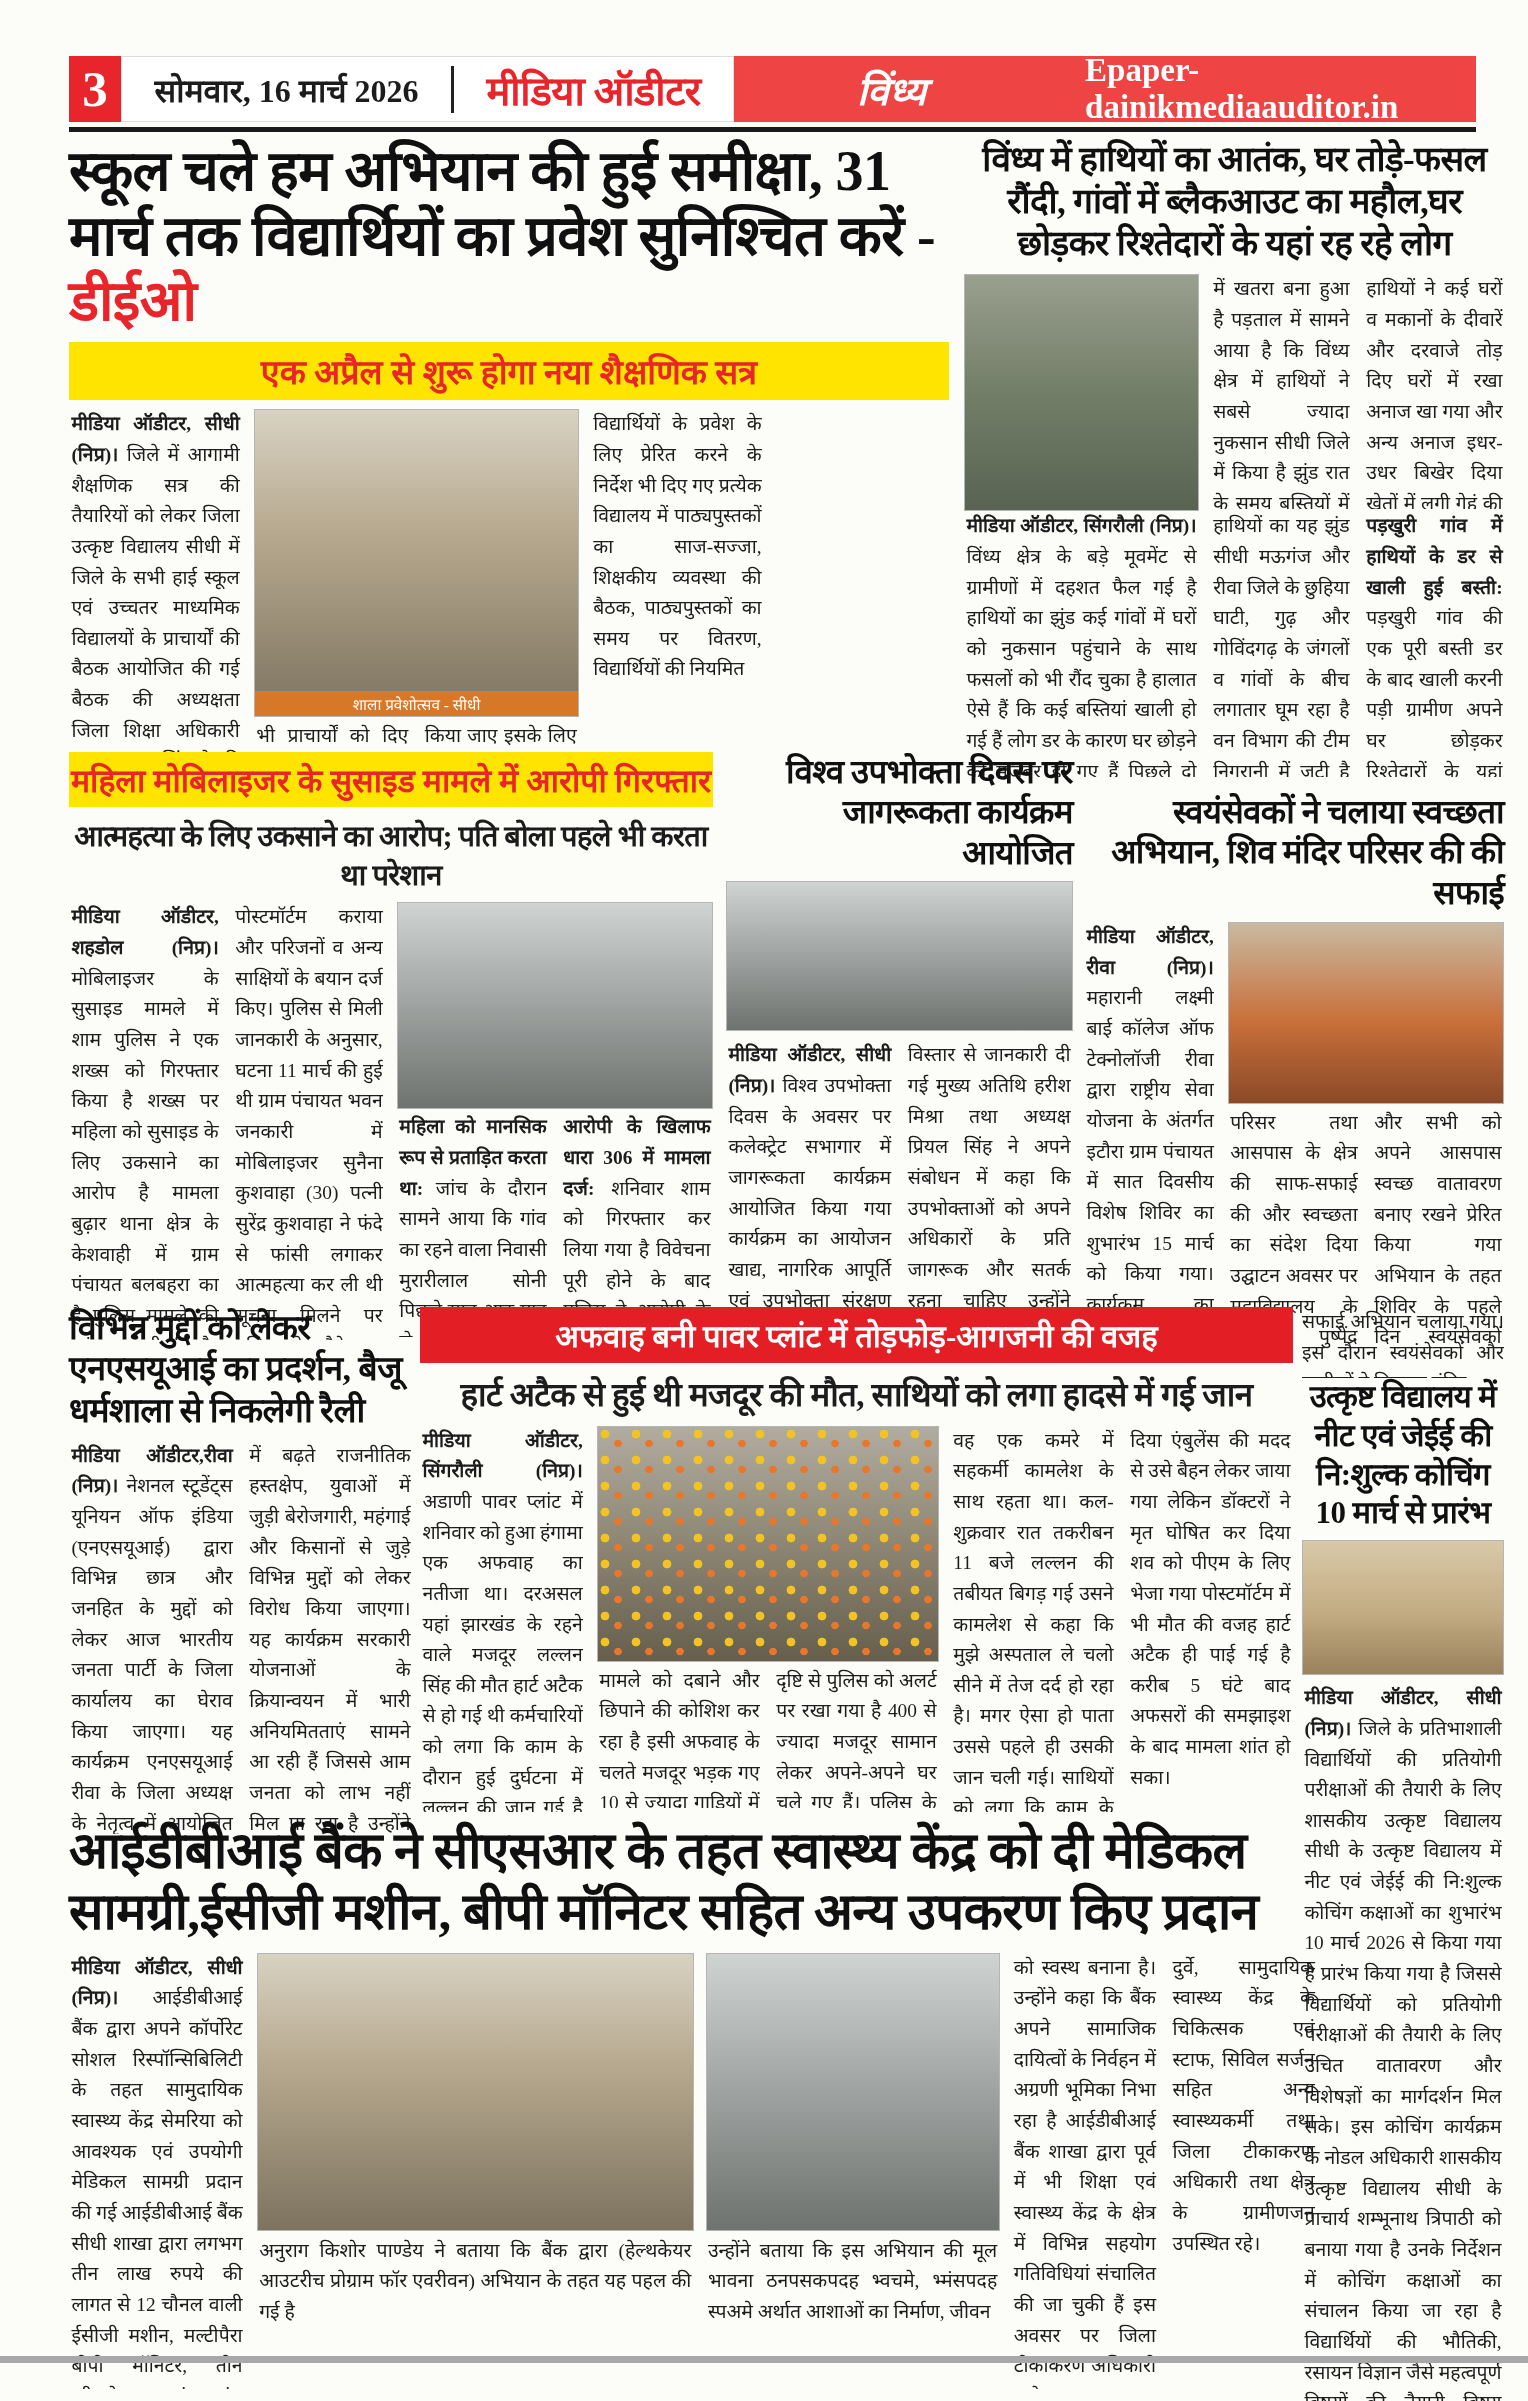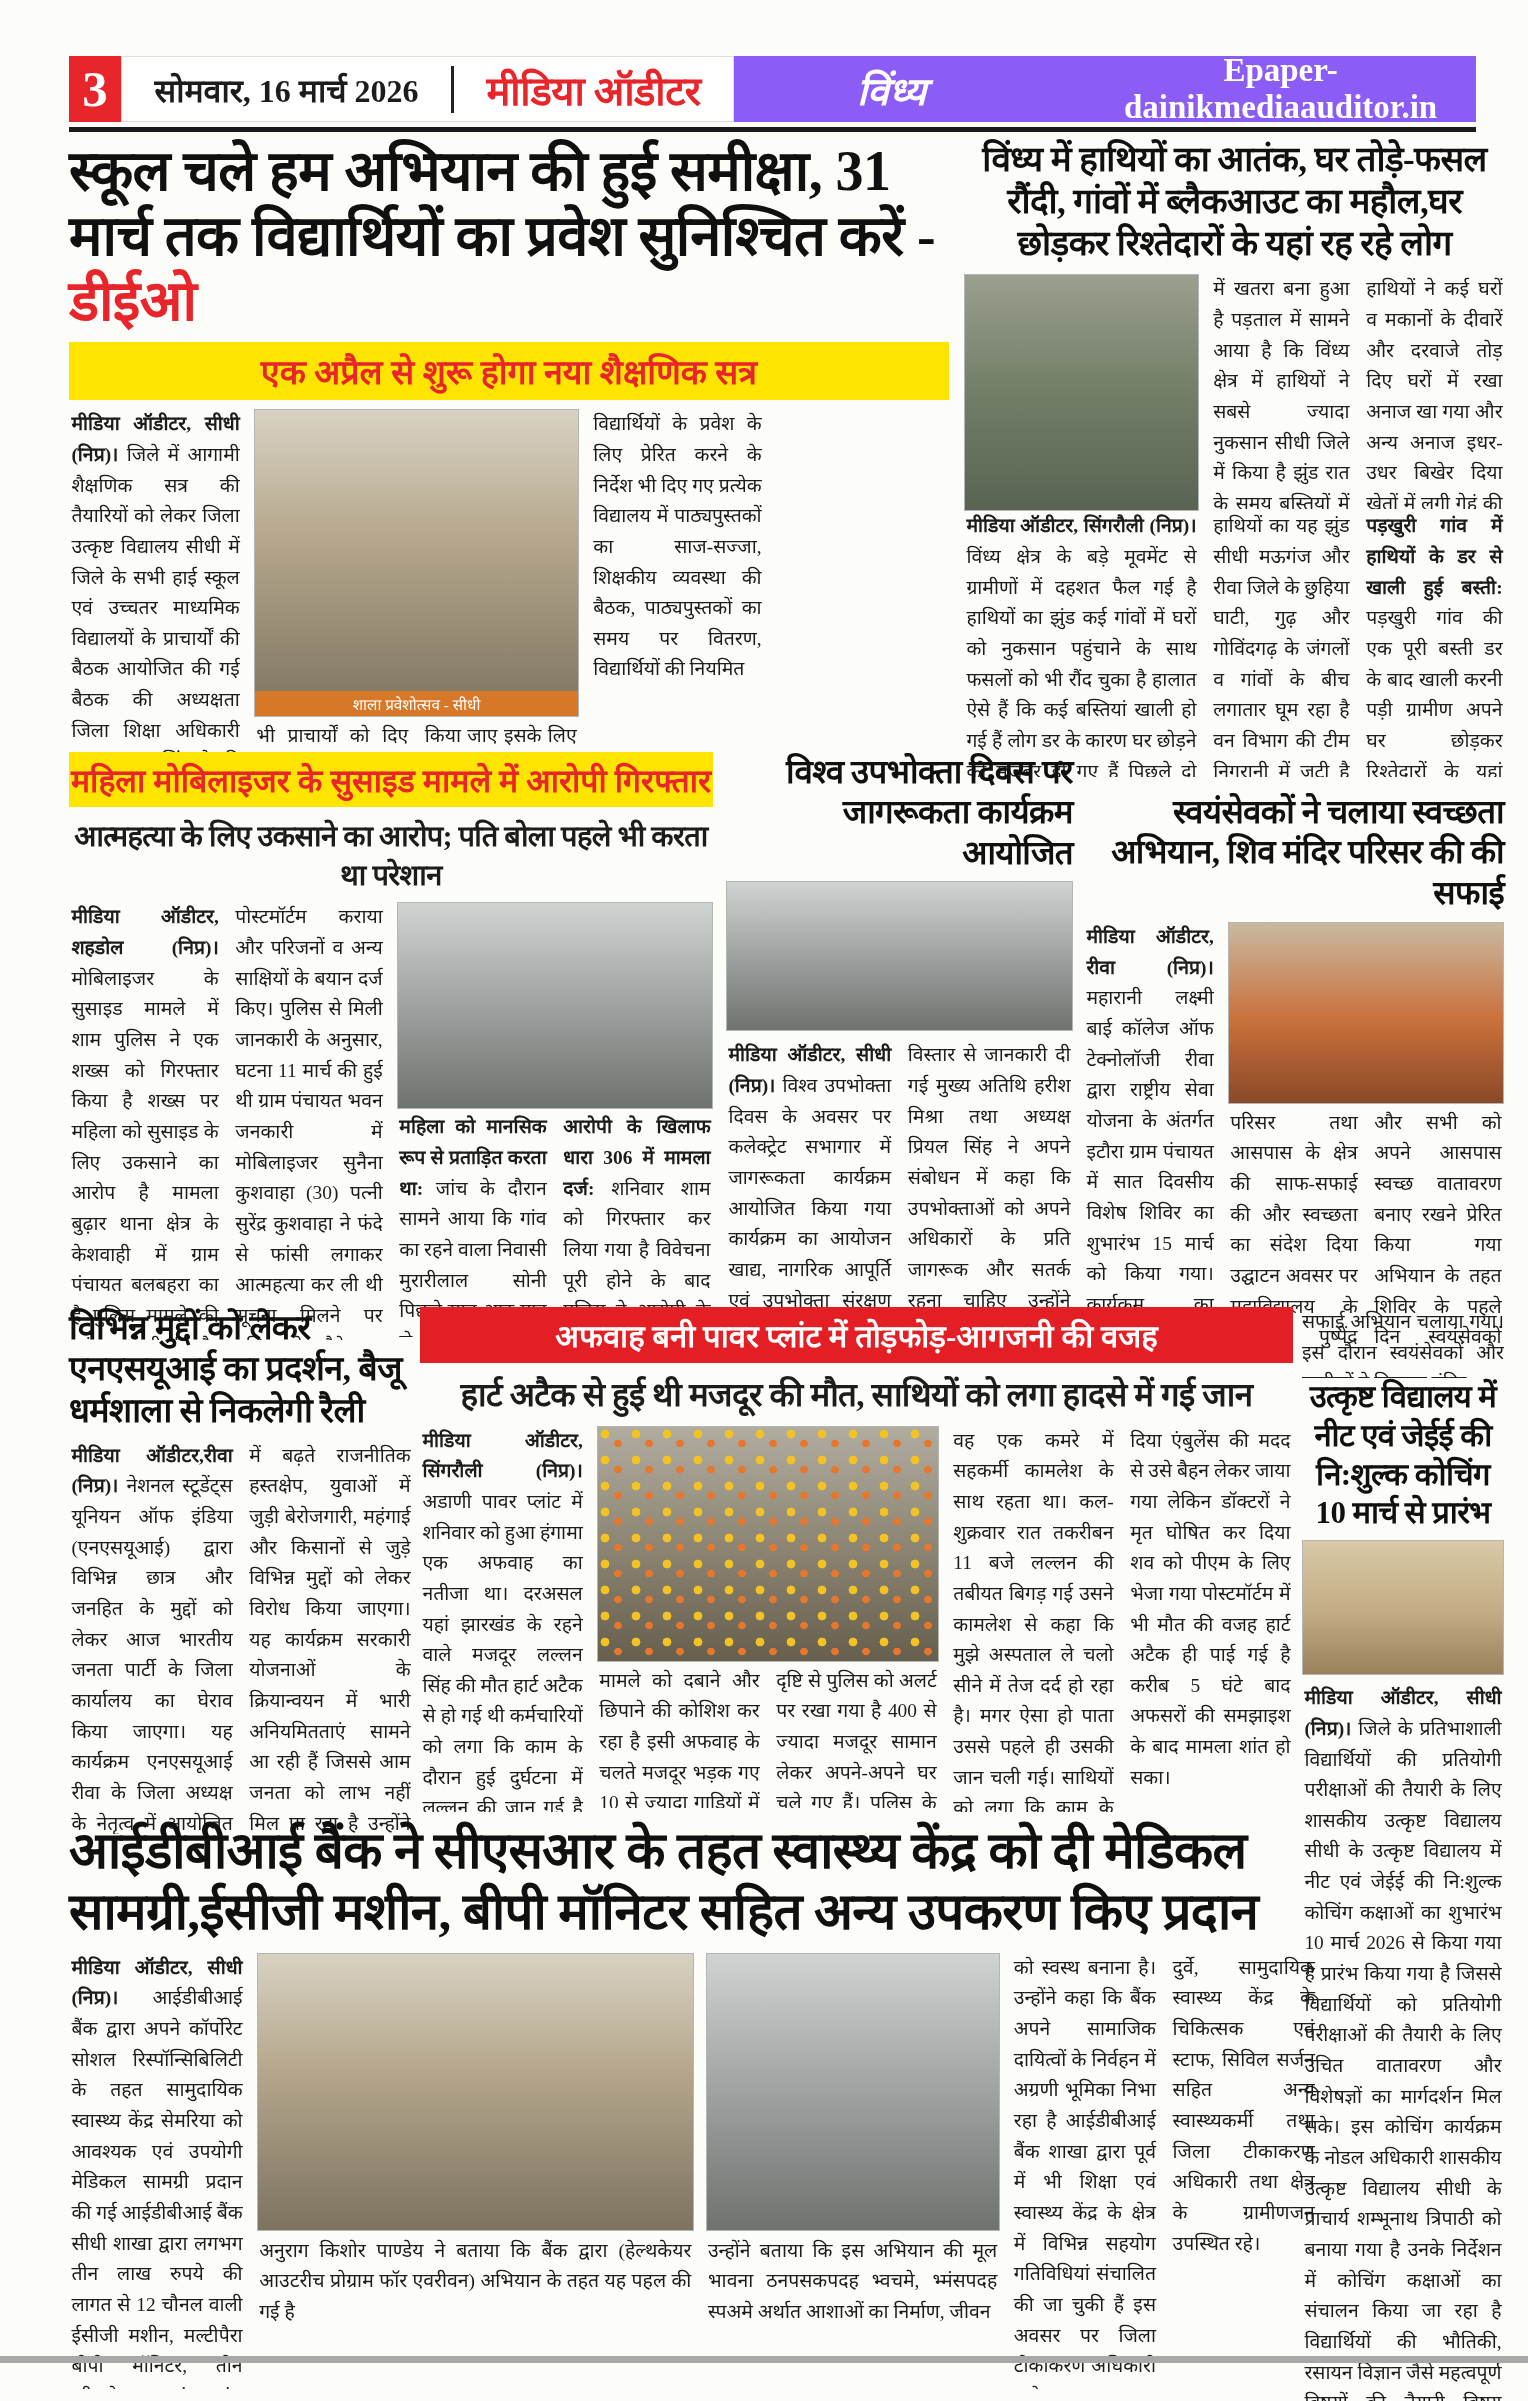--- a/index.html
+++ b/index.html
@@ -6,21 +6,21 @@
   .page{position:relative;width:1528px;height:2401px;margin:0 auto;background:#fcfcf9;
         font-family:"Liberation Serif",serif;color:#1c1c1c;overflow:hidden;}
   .region{position:absolute;}
   .hdr{left:69px;top:56px;width:1407px;height:66px;display:flex;align-items:stretch;}
   .hdr-page{width:52px;background:#e8252b;color:#fff;font-weight:bold;font-size:51px;
             display:flex;align-items:center;justify-content:center;}
   .hdr-mid{flex:0 0 611px;background:#fff;display:flex;align-items:center;justify-content:space-evenly;border:0.6px solid #ddd;}
   .hdr-date{font-weight:bold;font-size:32px;}
   .hdr-div{width:2.9px;height:47px;background:#222;}
   .hdr-mast{color:#e8252b;font-weight:bold;font-size:40px;letter-spacing:-0.6px;}
-  .hdr-right{flex:1;background:#8b5cf6;color:#fff;display:flex;align-items:center;text-align:center;}
+  .hdr-right{flex:1;background:#ef4444;color:#fff;display:flex;align-items:center;}
   .hdr-ed{font-weight:bold;font-size:39px;margin-left:123px;font-style:italic;}
   .hdr-url{font-weight:bold;font-size:33px;margin-left:159px;}
   .blackrule{left:69px;top:127px;width:1407px;height:5.3px;background:#1a1a1a;position:absolute;}
   .footrule{left:0;top:2356px;width:1528px;height:7px;background:#a8a8a8;position:absolute;}
 
   h1,h2{margin:0;font-weight:bold;color:#101010;letter-spacing:-0.6px;}
   .hl-a{font-size:56px;line-height:1.16;}
   .hl-a .red{color:#e8252b;}
   .kicker{margin-top:8.2px;background:#ffe400;color:#e8252b;font-weight:bold;font-size:34px;
           text-align:center;padding:5.9px 0;}

